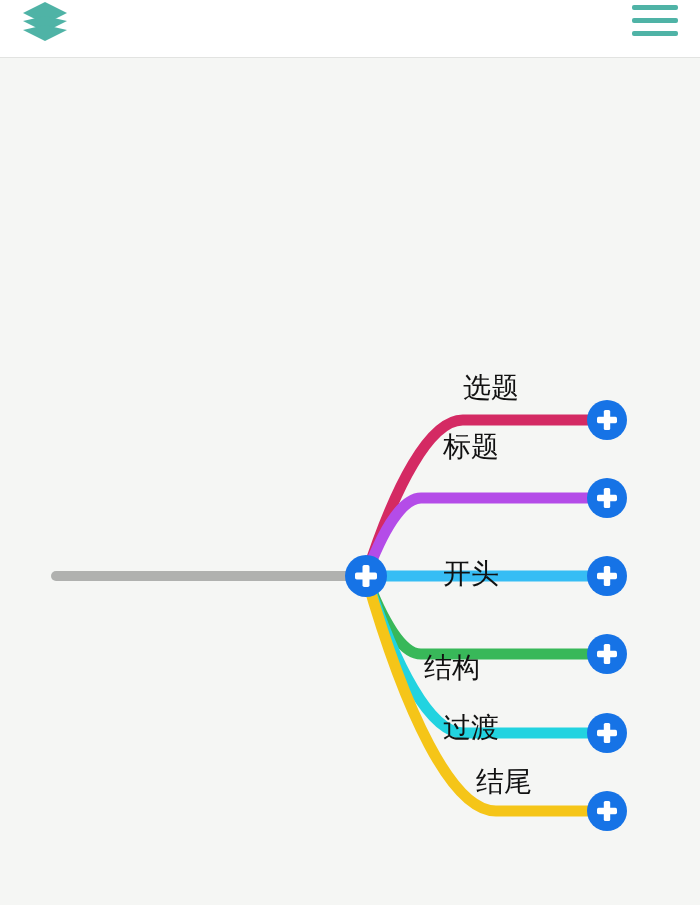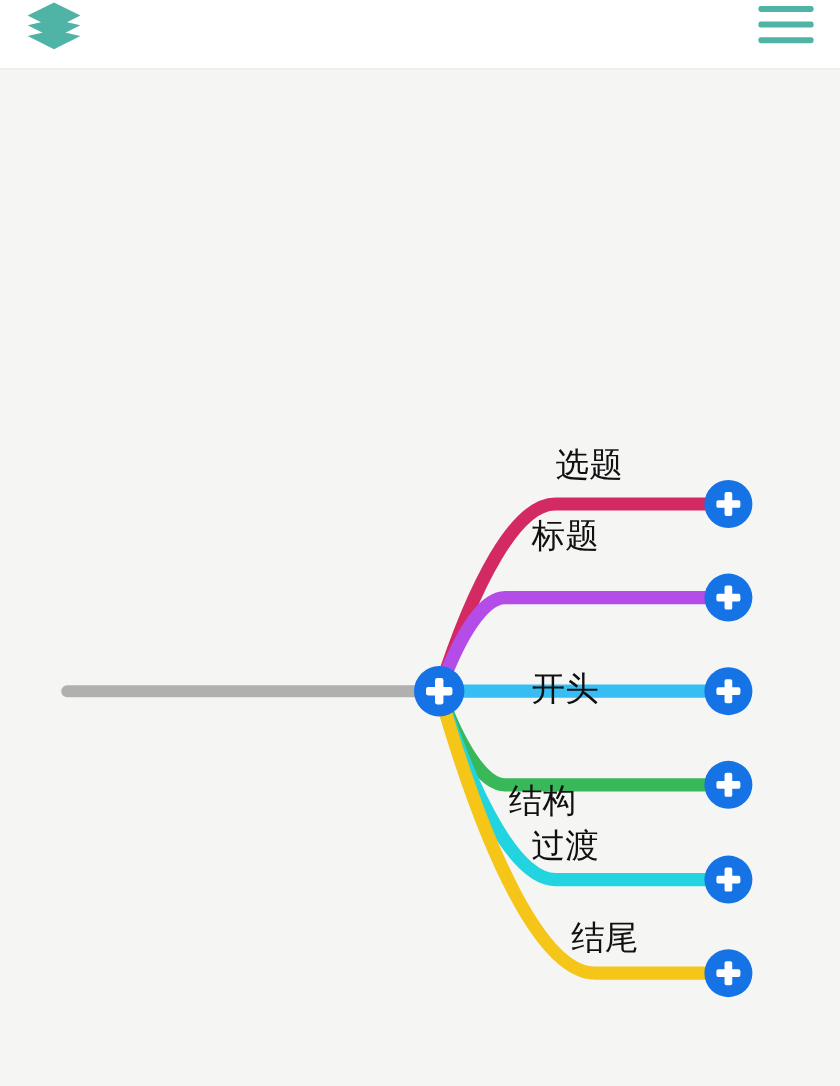--- a/index.html
+++ b/index.html
@@ -184,17 +184,17 @@
         <rect x="362.5" y="507" width="7" height="22" rx="1.8" fill="#ffffff"></rect>
       </g>
     </svg>
 
 
   <div id="branch-labels">
       <div class="node-label" style="left: 443px; top: 316px; margin-left: 20px;">选题</div>
       <div class="node-label" style="left: 443px; top: 375px;">标题</div>
       <div class="node-label" style="left: 443px; top: 502px;">开头</div>
       <div class="node-label" style="left: 424px; top: 552px; margin-top: 44px;">结构</div>
-      <div class="node-label" style="left: 443px; top: 633px;">过渡</div>
+      <div class="node-label" style="left: 443px; top: 656px;">过渡</div>
       <div class="node-label" style="left: 476px; top: 710px;">结尾</div>
     </div>
 
 </div>
 
 </body></html>

